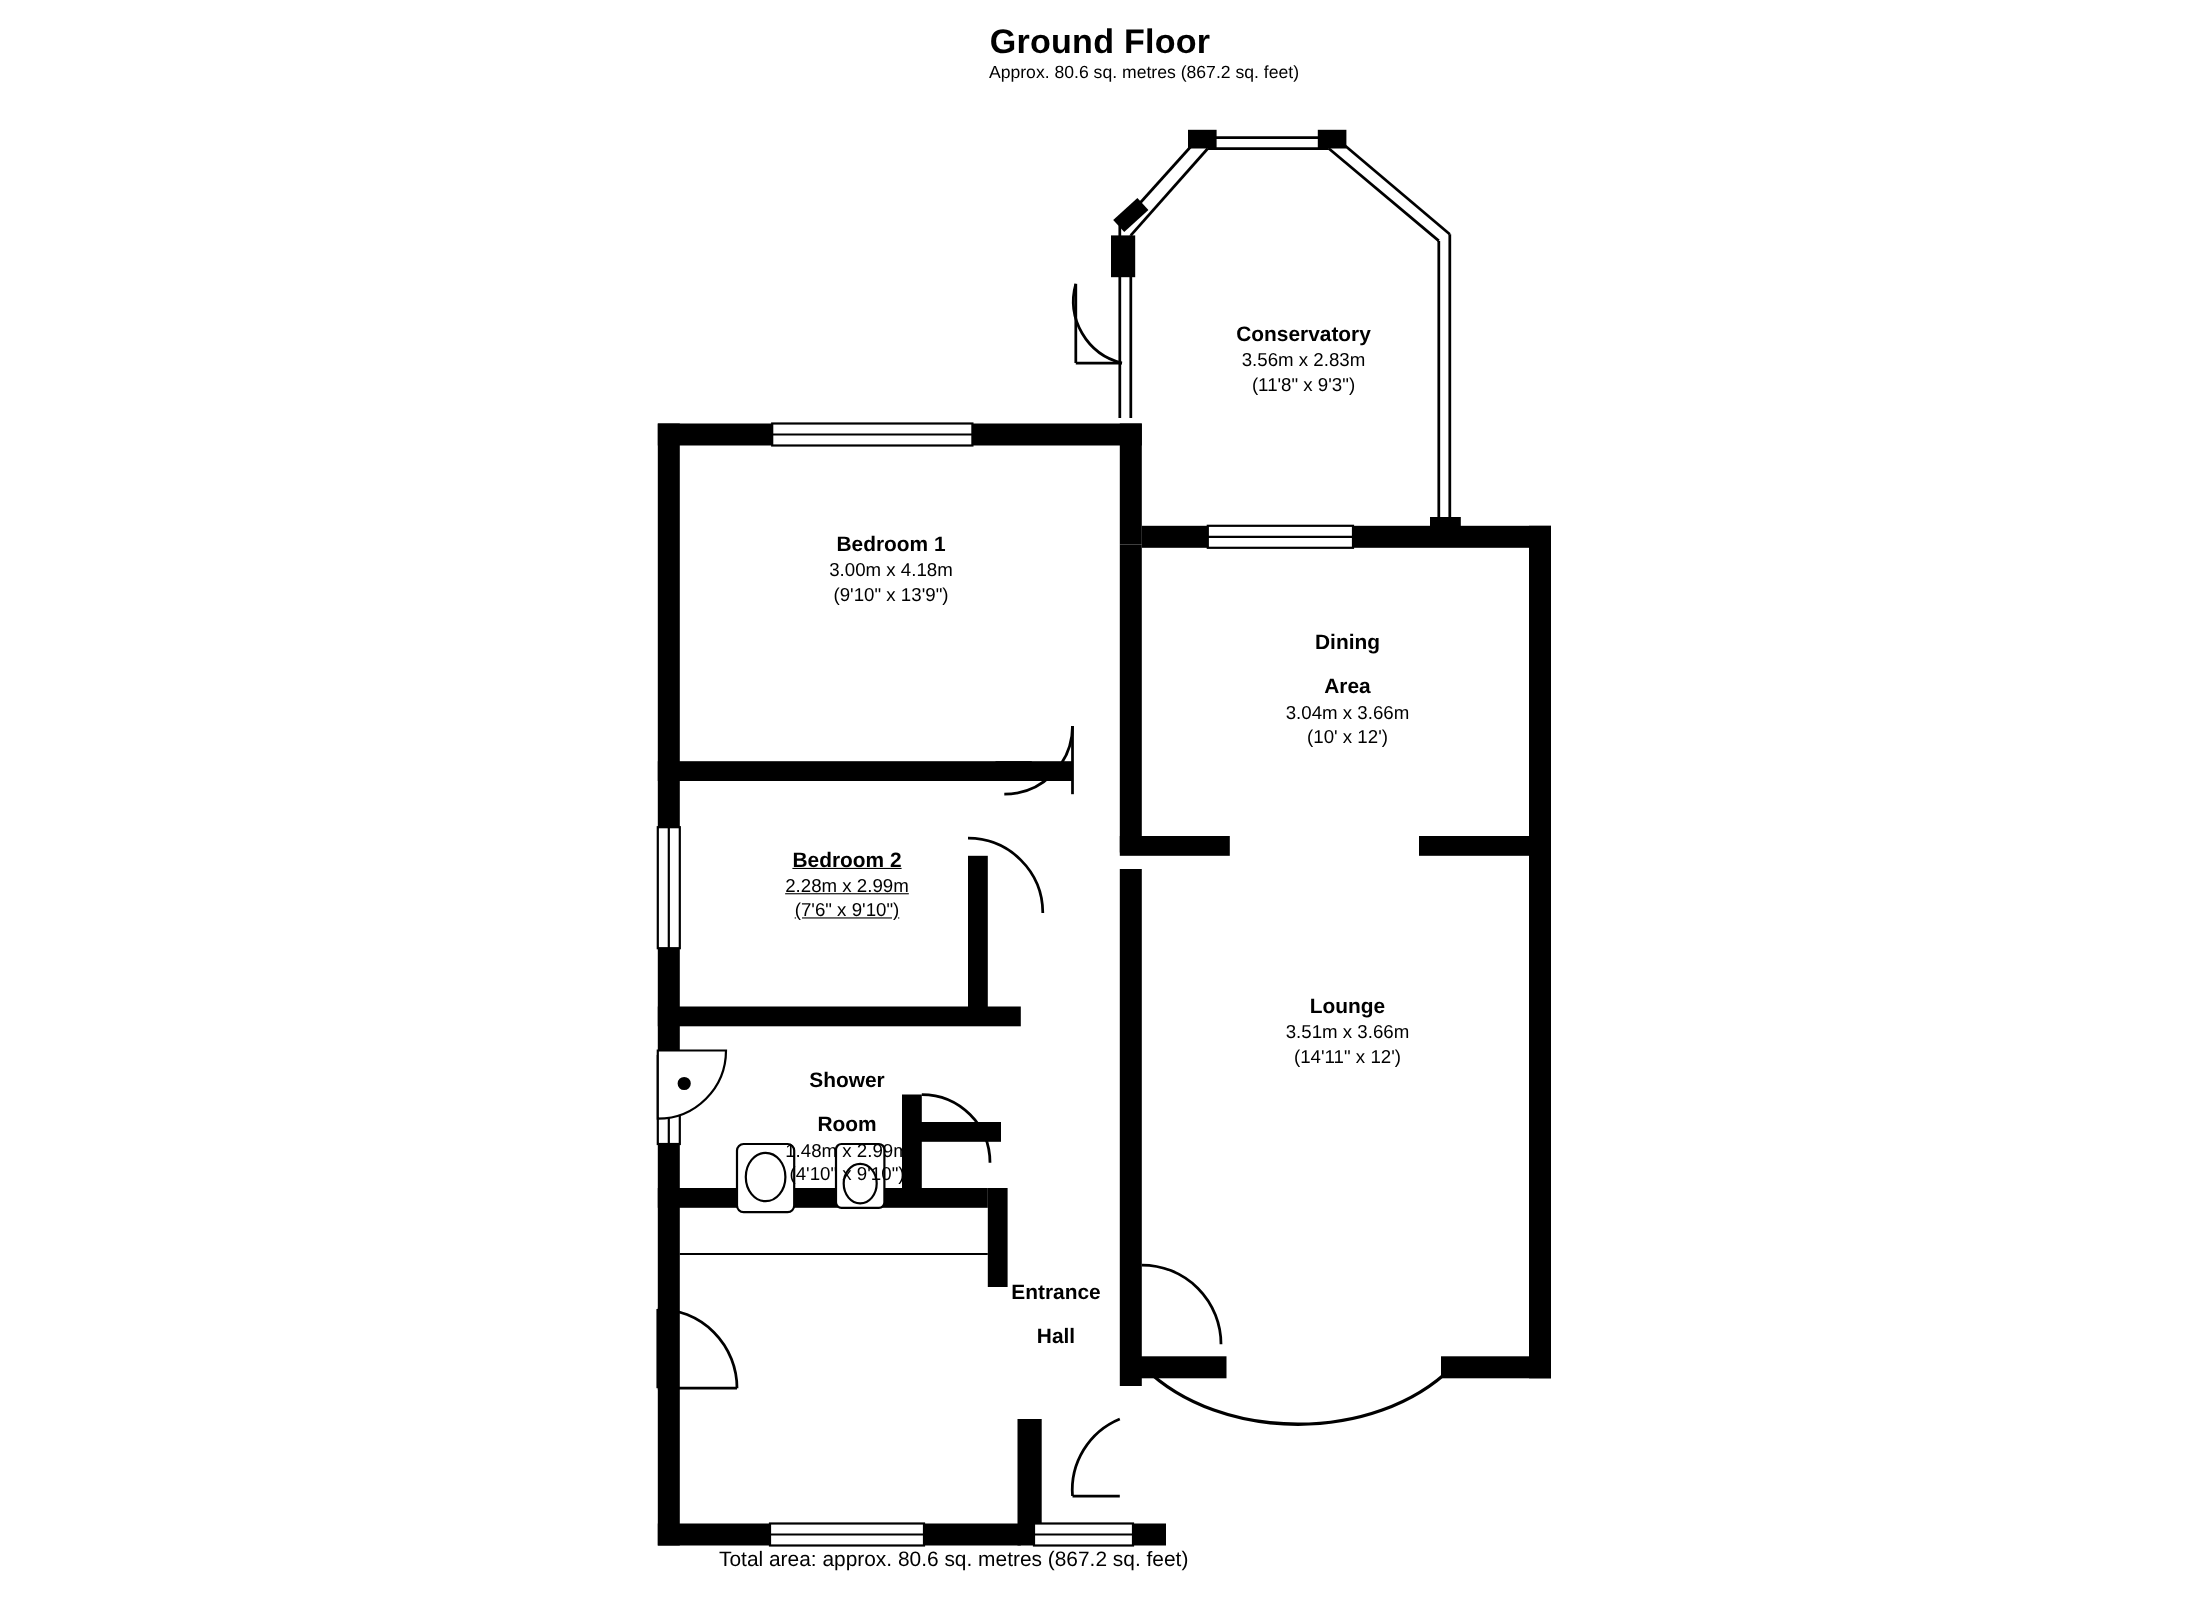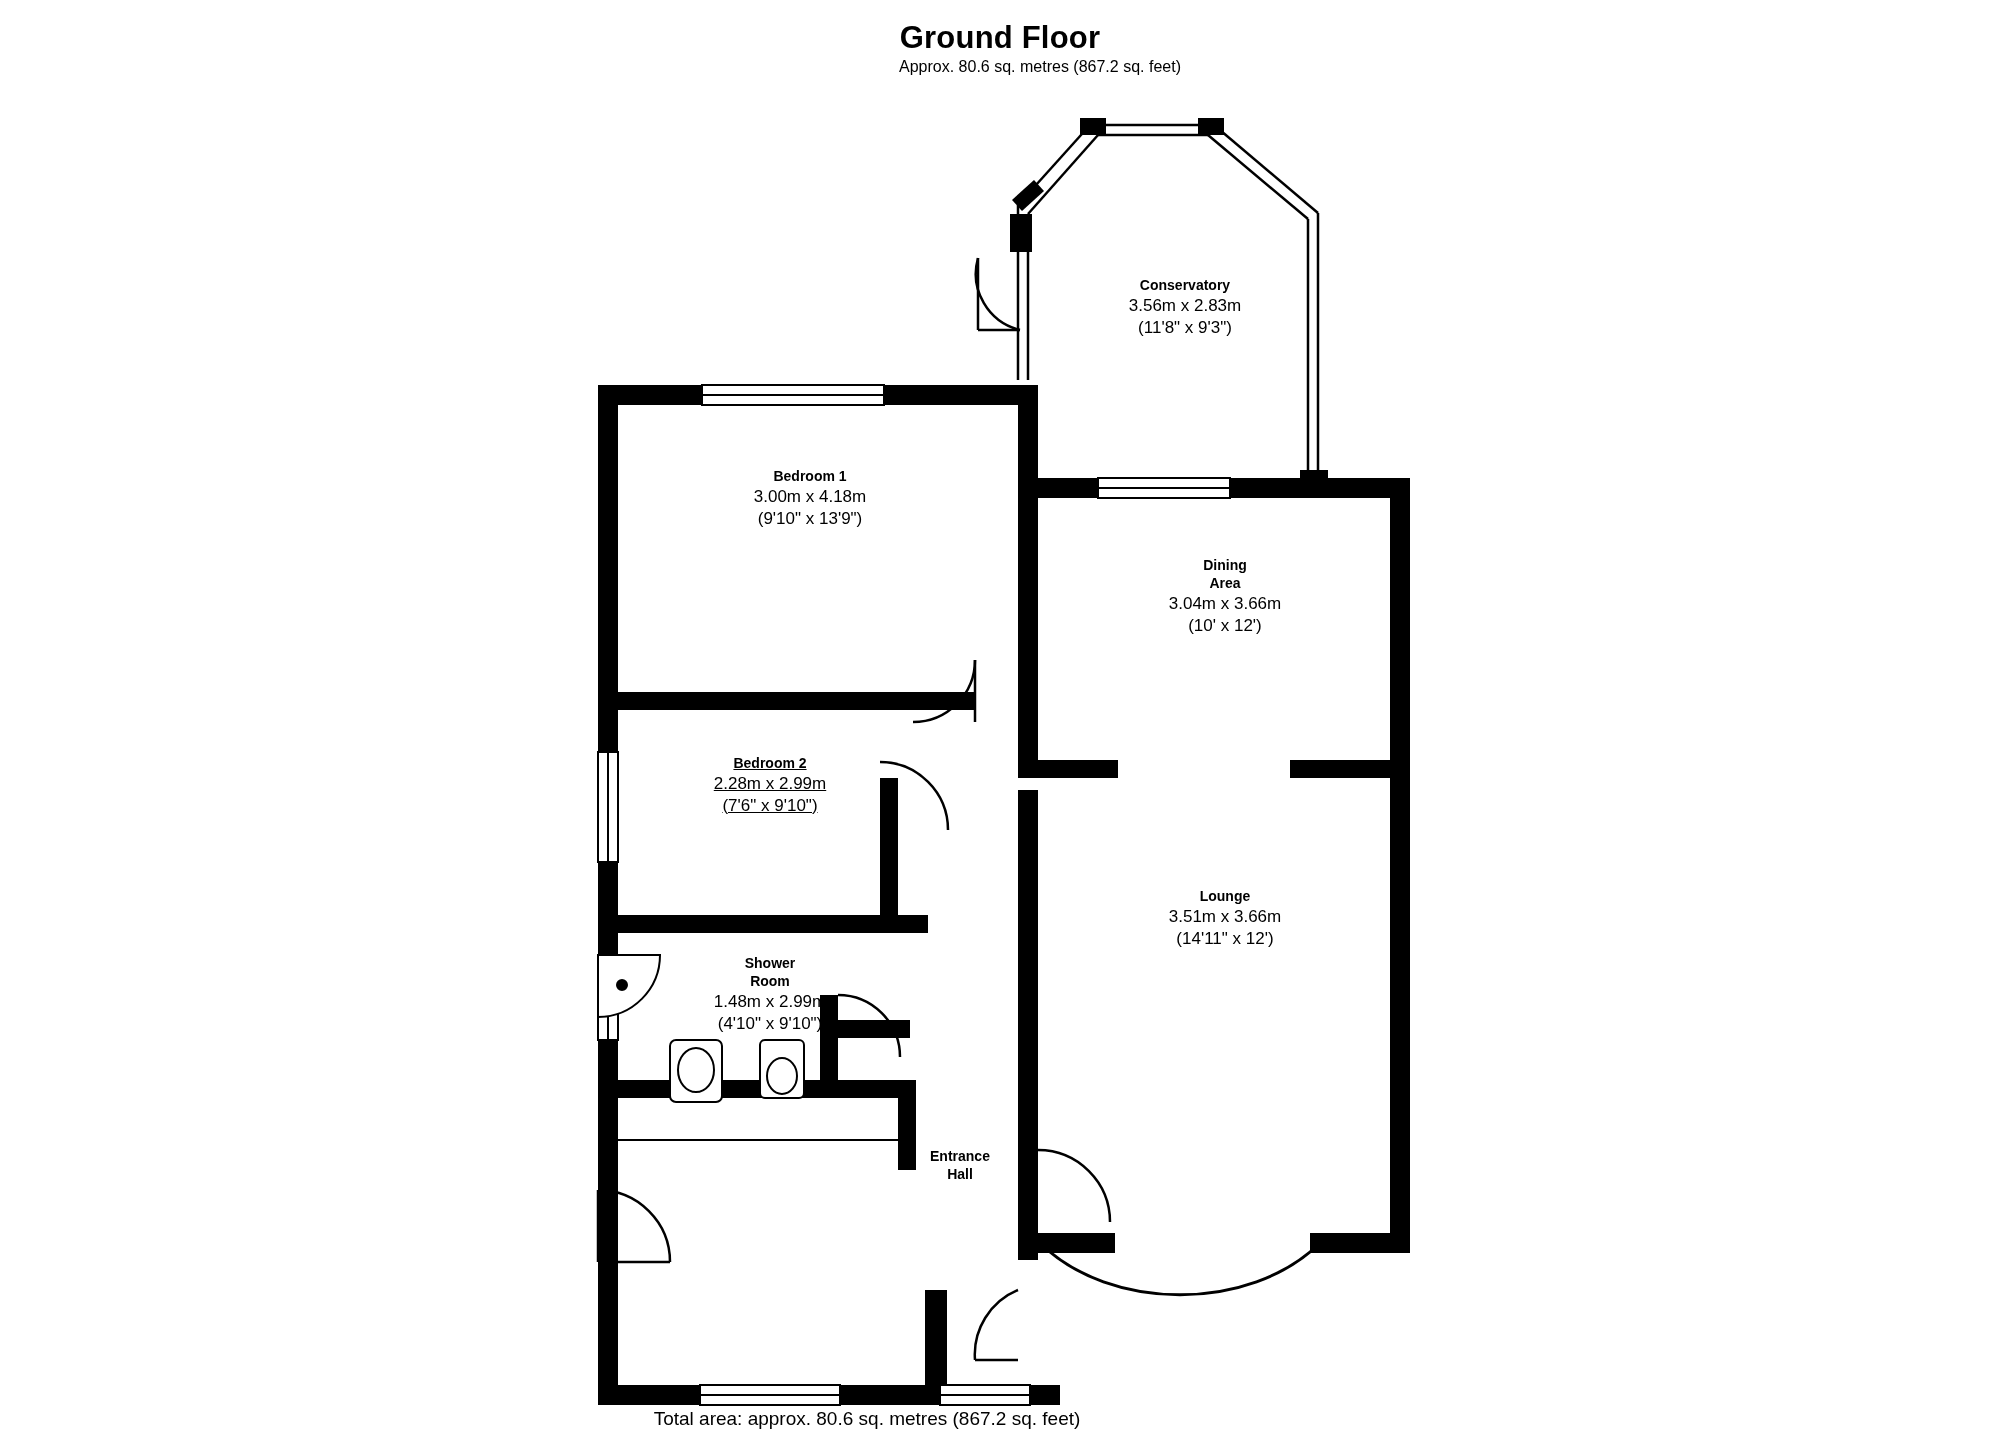--- a/index.html
+++ b/index.html
@@ -50,23 +50,24 @@
     font-size: 19px;
   }
   
   .room-label {
     position: absolute;
     text-align: center;
     line-height: 1.28;
     white-space: nowrap;
   }
   .room-label .name {
-    font-size: 14px;
+    font-size: 19px;
     font-weight: bold;
     display: block;
+    margin-top: 16px;
   }
   .room-label .dim {
     font-size: 17px;
     display: block;
   }
   .room-label .dim2 {
     font-size: 17px;
     display: block;
   }
   svg {

